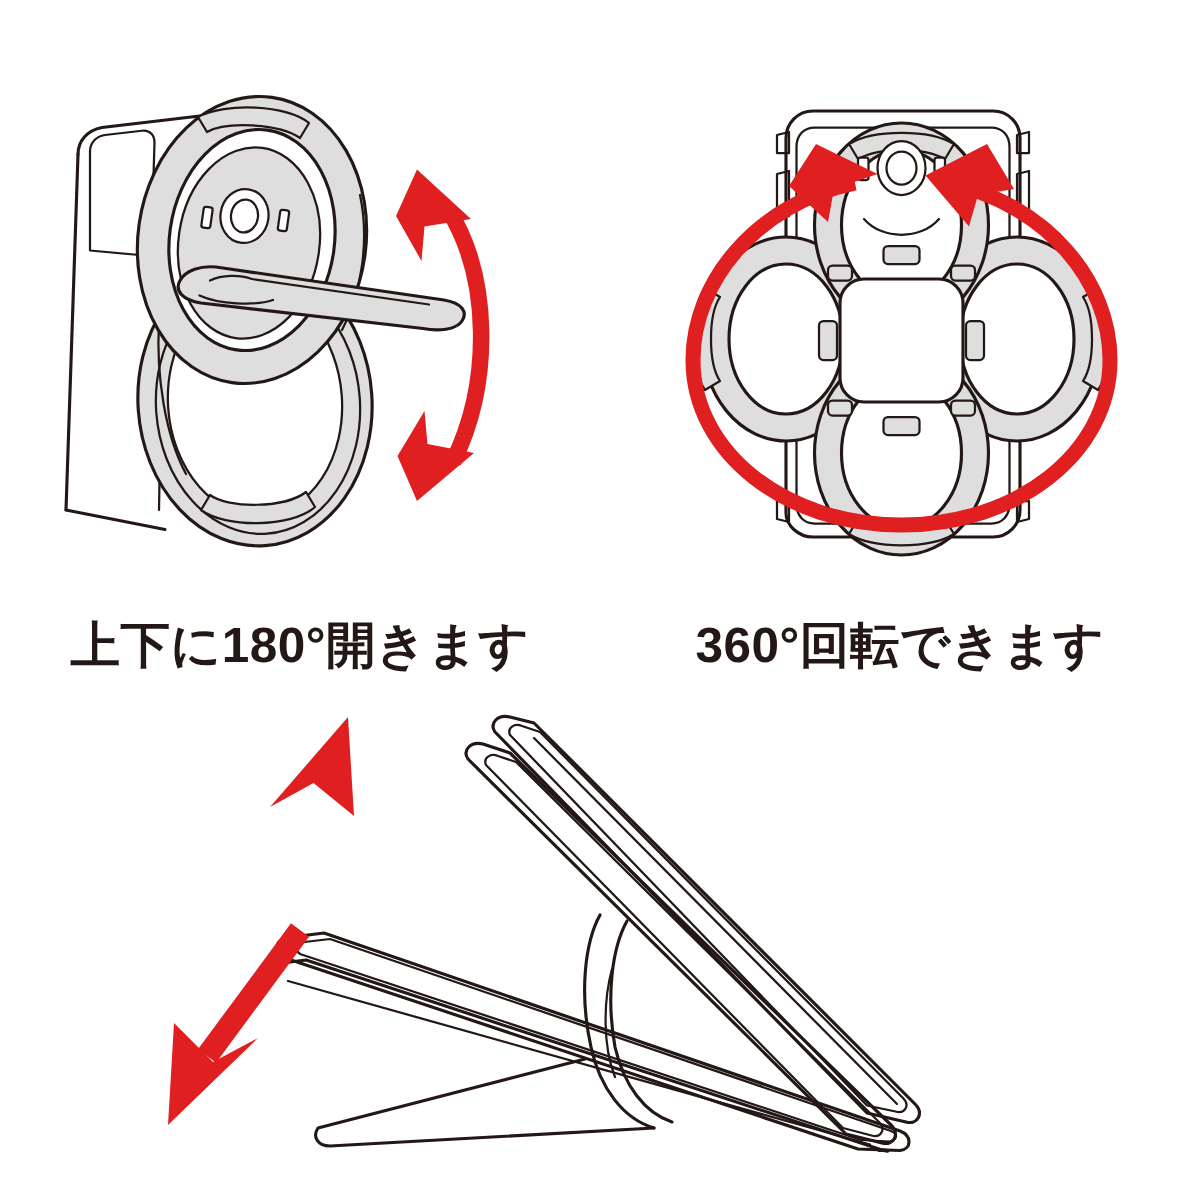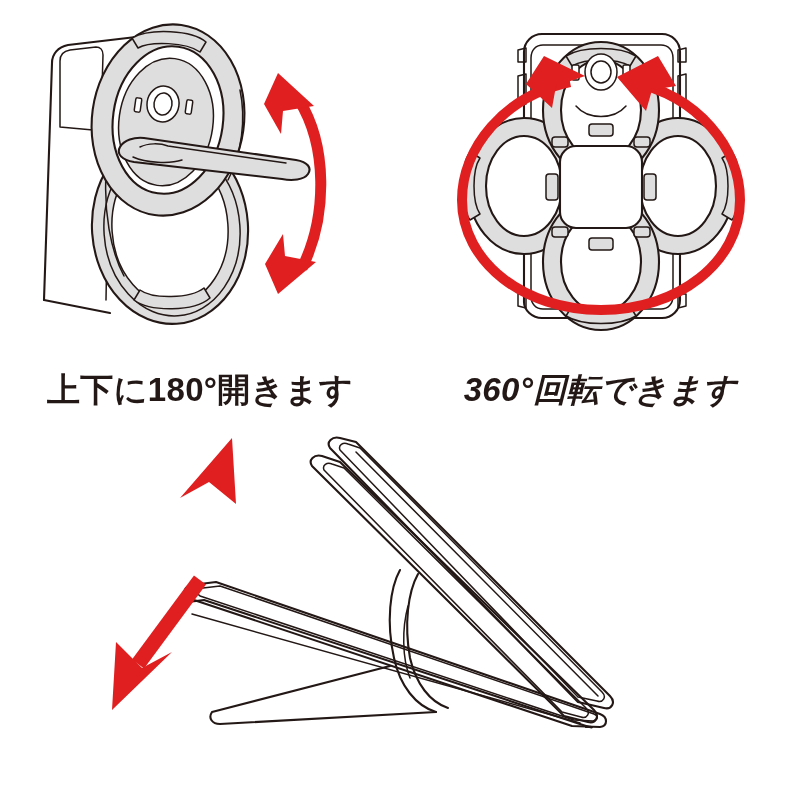--- a/index.html
+++ b/index.html
@@ -20,23 +20,24 @@
     position: relative;
     width: 800px;
     height: 800px;
     background: #ffffff;
   }
 
   
   .panel {
     position: absolute;
     box-sizing: border-box;
+    margin-top: 40px;
   }
   #panel-open   { left: 0px;   top: 0px;   width: 400px; height: 420px; }
-  #panel-rotate { left: 400px; top: 0px;   width: 400px; height: 420px; font-style: italic; }
+  #panel-rotate { left: 400px; top: 0px;   width: 400px; height: 420px; }
   #panel-angle  { left: 100px; top: 420px; width: 600px; height: 380px; }
 
   .art {
     position: absolute;
     left: 0; top: 0;
     width: 100%;
   }
   #panel-open .art   { height: 360px; }
   #panel-rotate .art { height: 360px; }
   #panel-angle .art  { height: 310px; }

